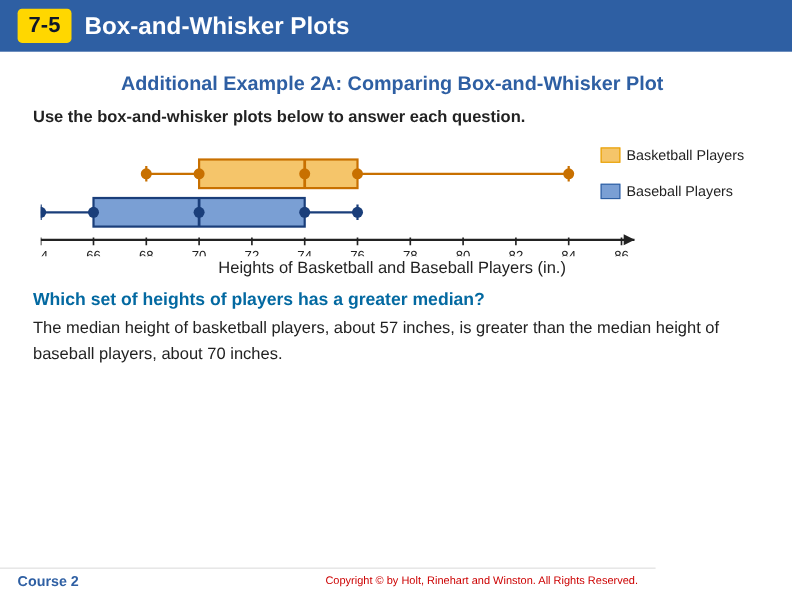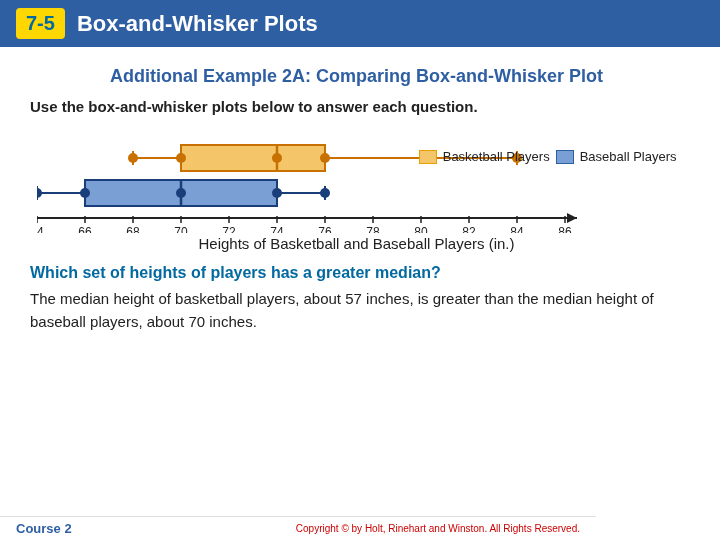--- a/index.html
+++ b/index.html
@@ -14,21 +14,21 @@
     
     .header {
       display: flex;
       align-items: center;
       background: #2e5fa3;
       padding: 8px 16px;
       gap: 12px;
     }
     .badge {
       background: #ffd700;
-      color: #0369a1;
+      color: #0f172a;
       font-weight: bold;
       font-size: 20px;
       padding: 4px 10px;
       border-radius: 4px;
       white-space: nowrap;
     }
     .header-title {
       color: #fff;
       font-size: 22px;
       font-weight: bold;
@@ -58,24 +58,24 @@
     
     .chart-container {
       position: relative;
       margin: 0 auto;
       width: 640px;
     }
 
     .legend {
       position: absolute;
       right: 0;
-      top: 16px;
-      display: flex;
-      flex-direction: row;
-      gap: 6px;
+      top: 0;
+      display: flex;
+      flex-direction: column;
+      gap: 18px;
     }
     .legend-item {
       display: flex;
       align-items: center;
       gap: 6px;
       font-size: 13px;
       color: #222;
     }
     .legend-box {
       width: 18px;

